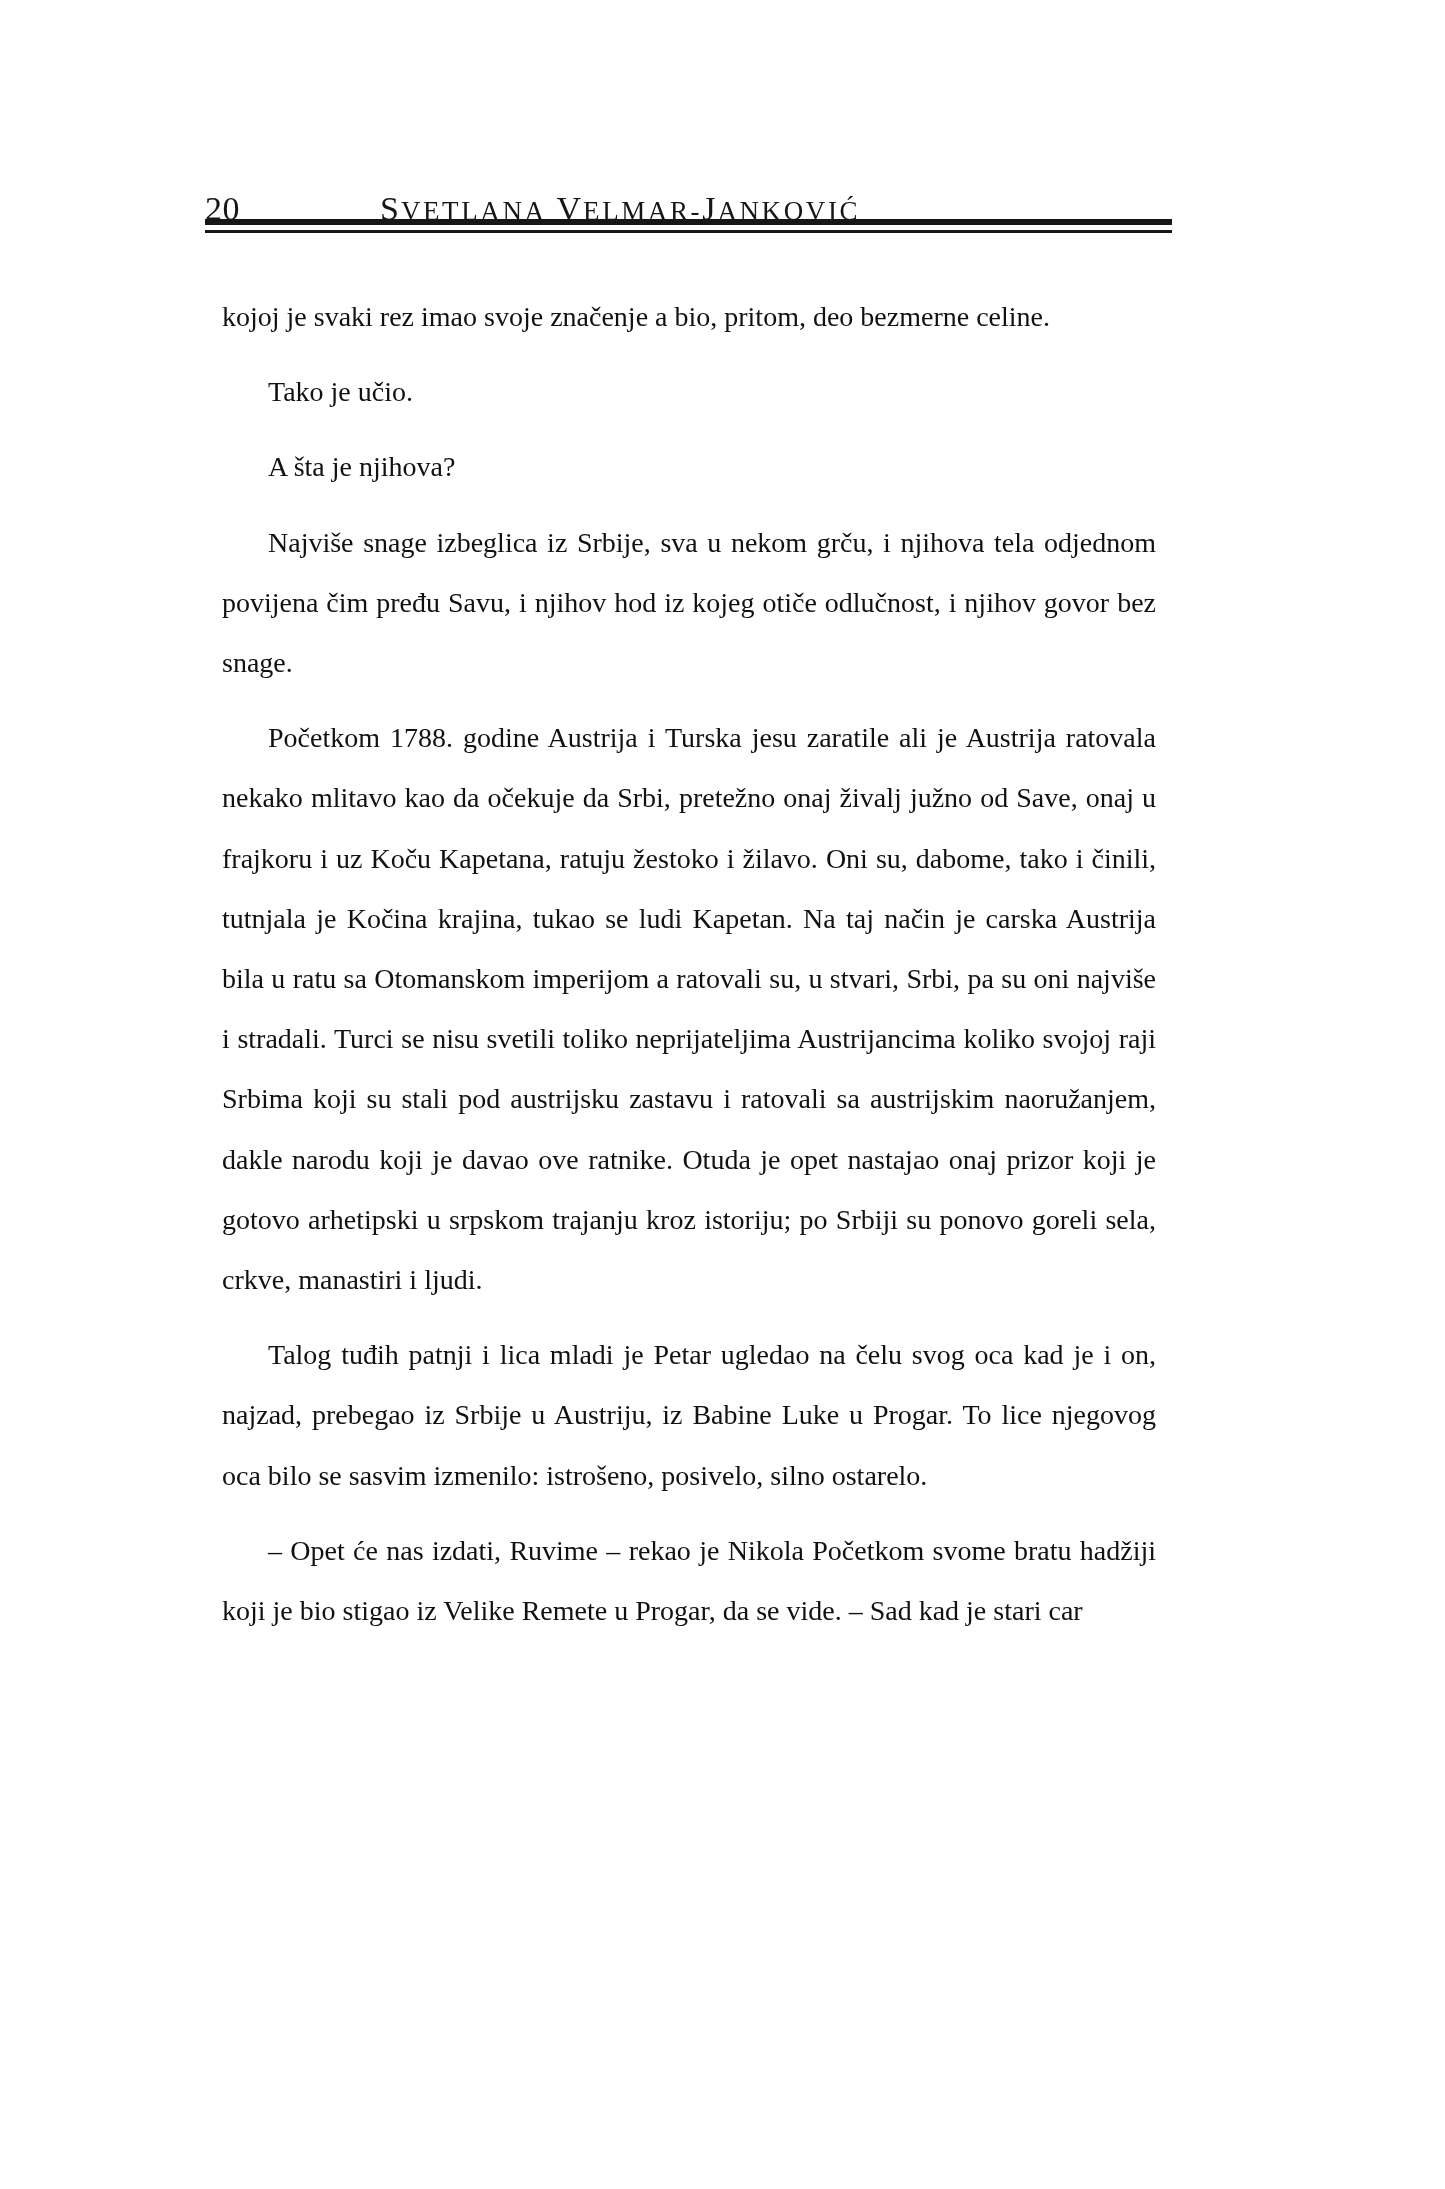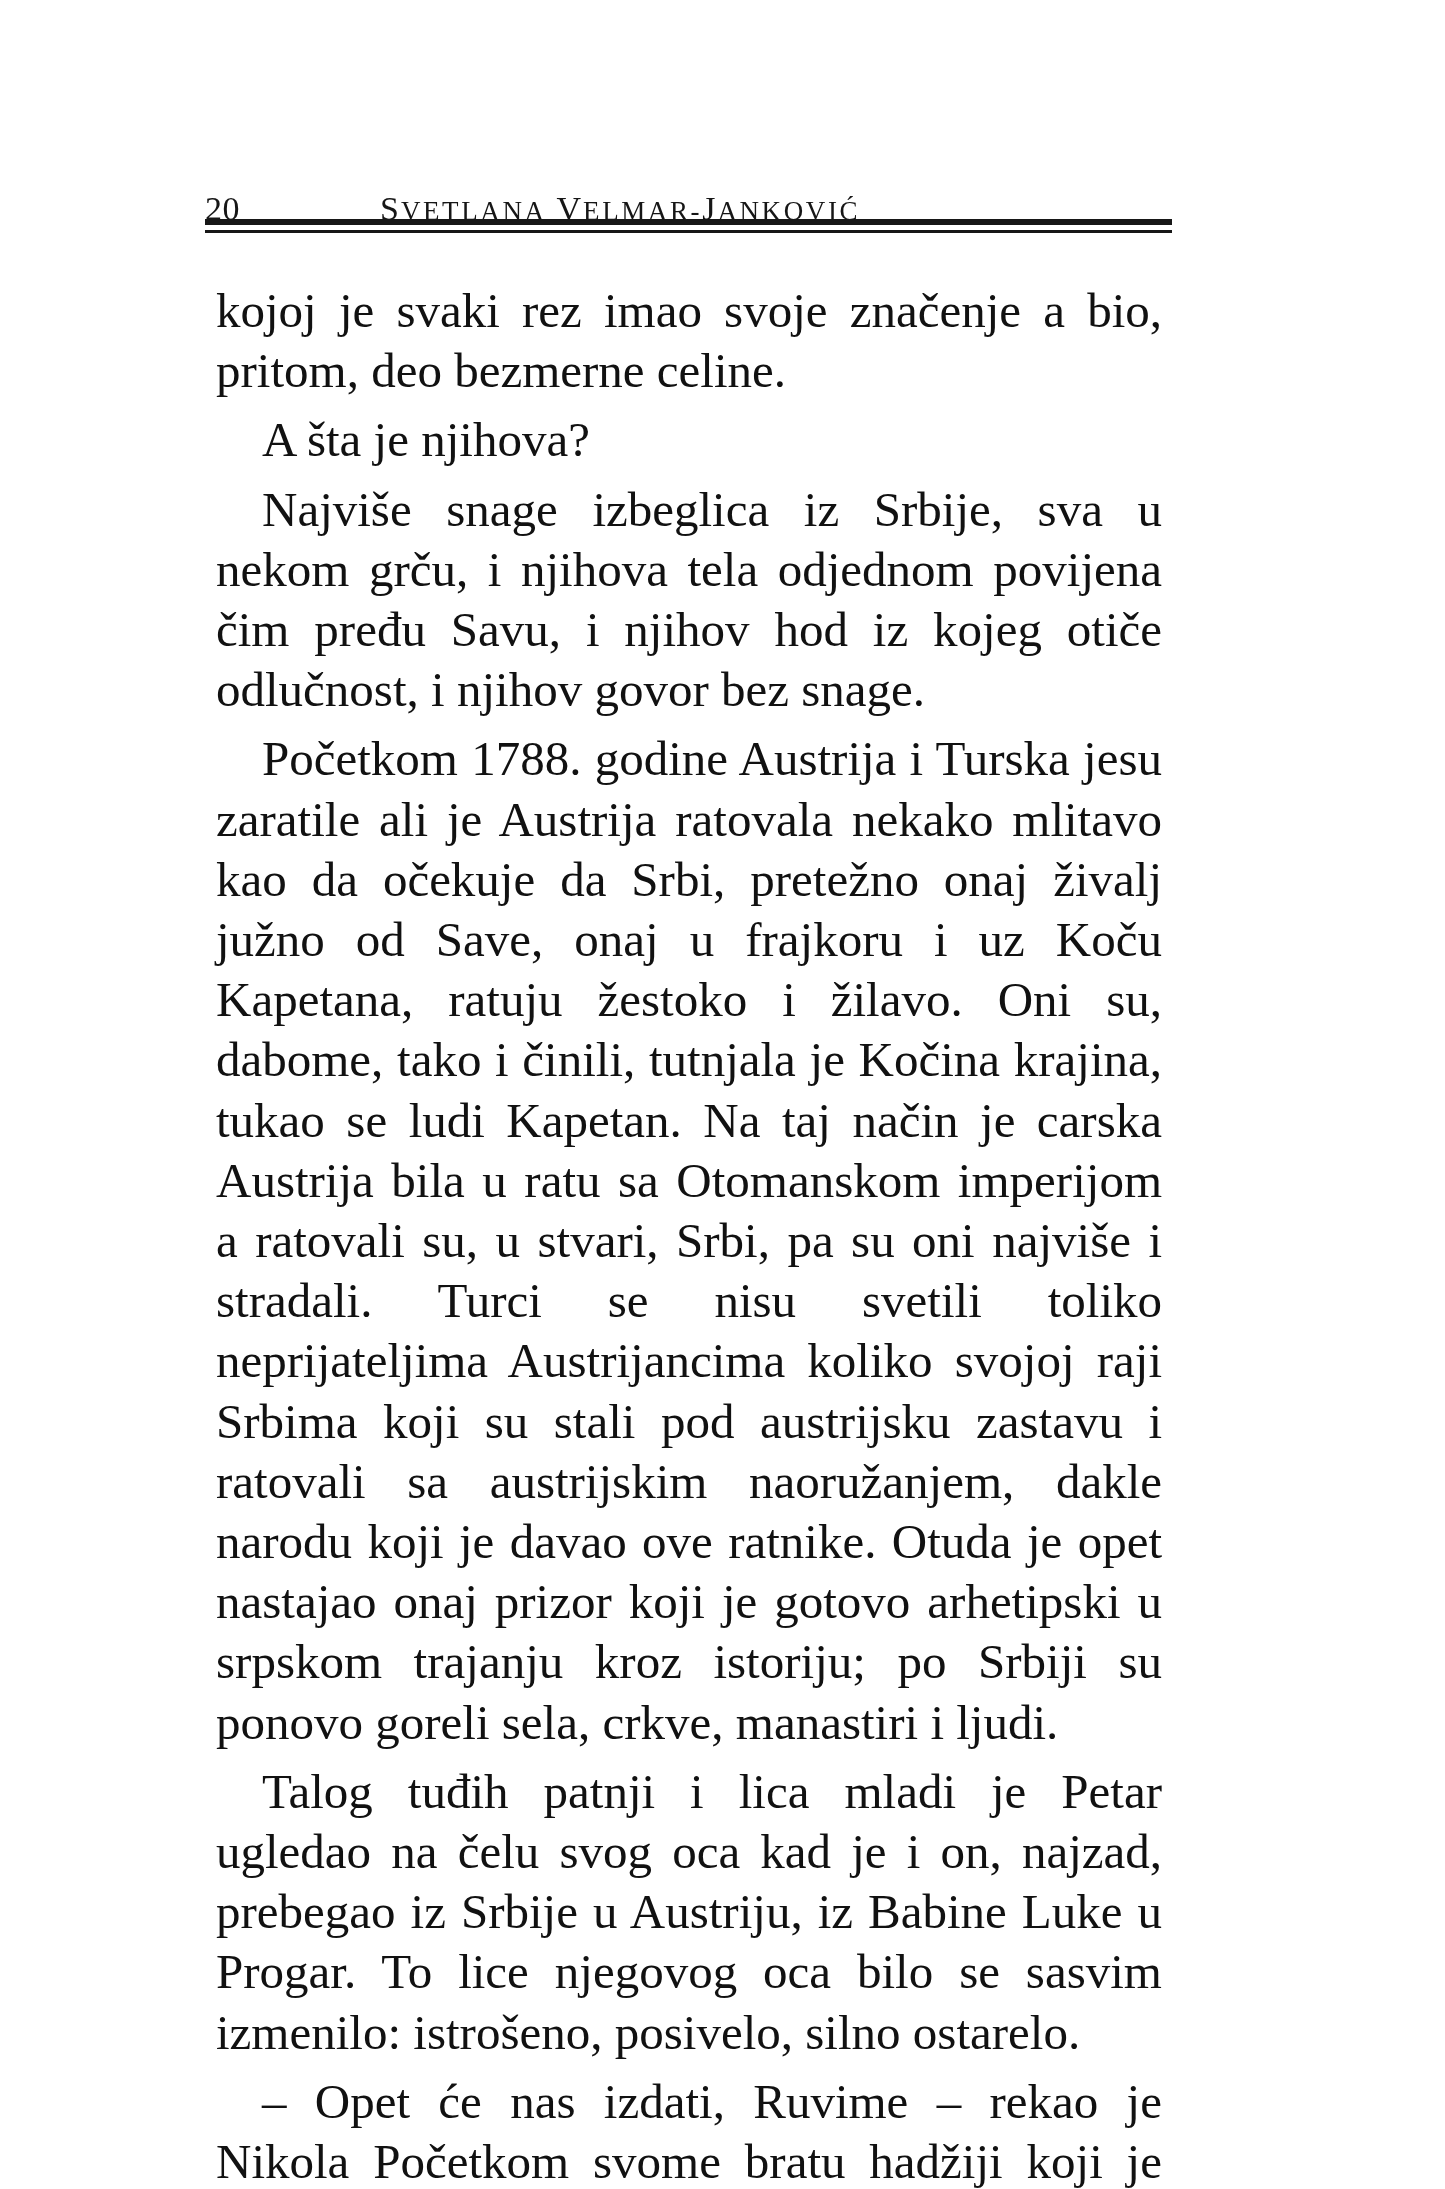--- a/index.html
+++ b/index.html
@@ -85,22 +85,22 @@
   }
 
   
   .body-col {
     position: absolute;
     left: 207px;
     top: 272px;
     width: 964px;
   }
   p.para {
-    margin: 9px;
-    font-size: 49px;
+    margin: 15px;
+    font-size: 28px;
     line-height: 60.2px;
     text-align: justify;
     text-justify: inter-word;
     word-spacing: 0px;
     hyphens: none;
     color: #111111;
   }
   p.para.indent {
     text-indent: 46px;
   }
@@ -125,20 +125,21 @@
   </div>
 
   <div class="rule-wrap">
     <div class="rule-thick"></div>
     <div class="rule-gap"></div>
     <div class="rule-thin"></div>
   </div>
 
   <div class="body-col">
     <p class="para noafter">kojoj je svaki rez imao svoje značenje a bio, pritom, deo bezmerne celine.</p>
+    <p class="para indent noafter">Tako je učio.</p>
     <p class="para indent noafter">A šta je njihova?</p>
     <p class="para indent noafter">Najviše snage izbeglica iz Srbije, sva u nekom grču, i njihova tela odjednom povijena čim pređu Savu, i njihov hod iz kojeg otiče odlučnost, i njihov govor bez snage.</p>
     <p class="para indent noafter">Početkom 1788. godine Austrija i Turska jesu zaratile ali je Austrija ratovala nekako mlitavo kao da očekuje da Srbi, pretežno onaj živalj južno od Save, onaj u frajkoru i uz Koču Kapetana, ratuju žestoko i žilavo. Oni su, dabome, tako i činili, tutnjala je Kočina krajina, tukao se ludi Kapetan. Na taj način je carska Austrija bila u ratu sa Otomanskom imperijom a ratovali su, u stvari, Srbi, pa su oni najviše i stradali. Turci se nisu svetili toliko neprijateljima Austrijancima koliko svojoj raji Srbima koji su stali pod austrijsku zastavu i ratovali sa austrijskim naoružanjem, dakle narodu koji je davao ove ratnike. Otuda je opet nastajao onaj prizor koji je gotovo arhetipski u srpskom trajanju kroz istoriju; po Srbiji su ponovo goreli sela, crkve, manastiri i ljudi.</p>
     <p class="para indent noafter">Talog tuđih patnji i lica mladi je Petar ugledao na čelu svog oca kad je i on, najzad, prebegao iz Srbije u Austriju, iz Babine Luke u Progar. To lice njegovog oca bilo se sasvim izmenilo: istrošeno, posivelo, silno ostarelo.</p>
     <p class="para indent noafter">– Opet će nas izdati, Ruvime – rekao je Nikola Početkom svome bratu hadžiji koji je bio stigao iz Velike Remete u Progar, da se vide. – Sad kad je stari car</p>
   </div>
 
 </div>
 
 </body></html>

